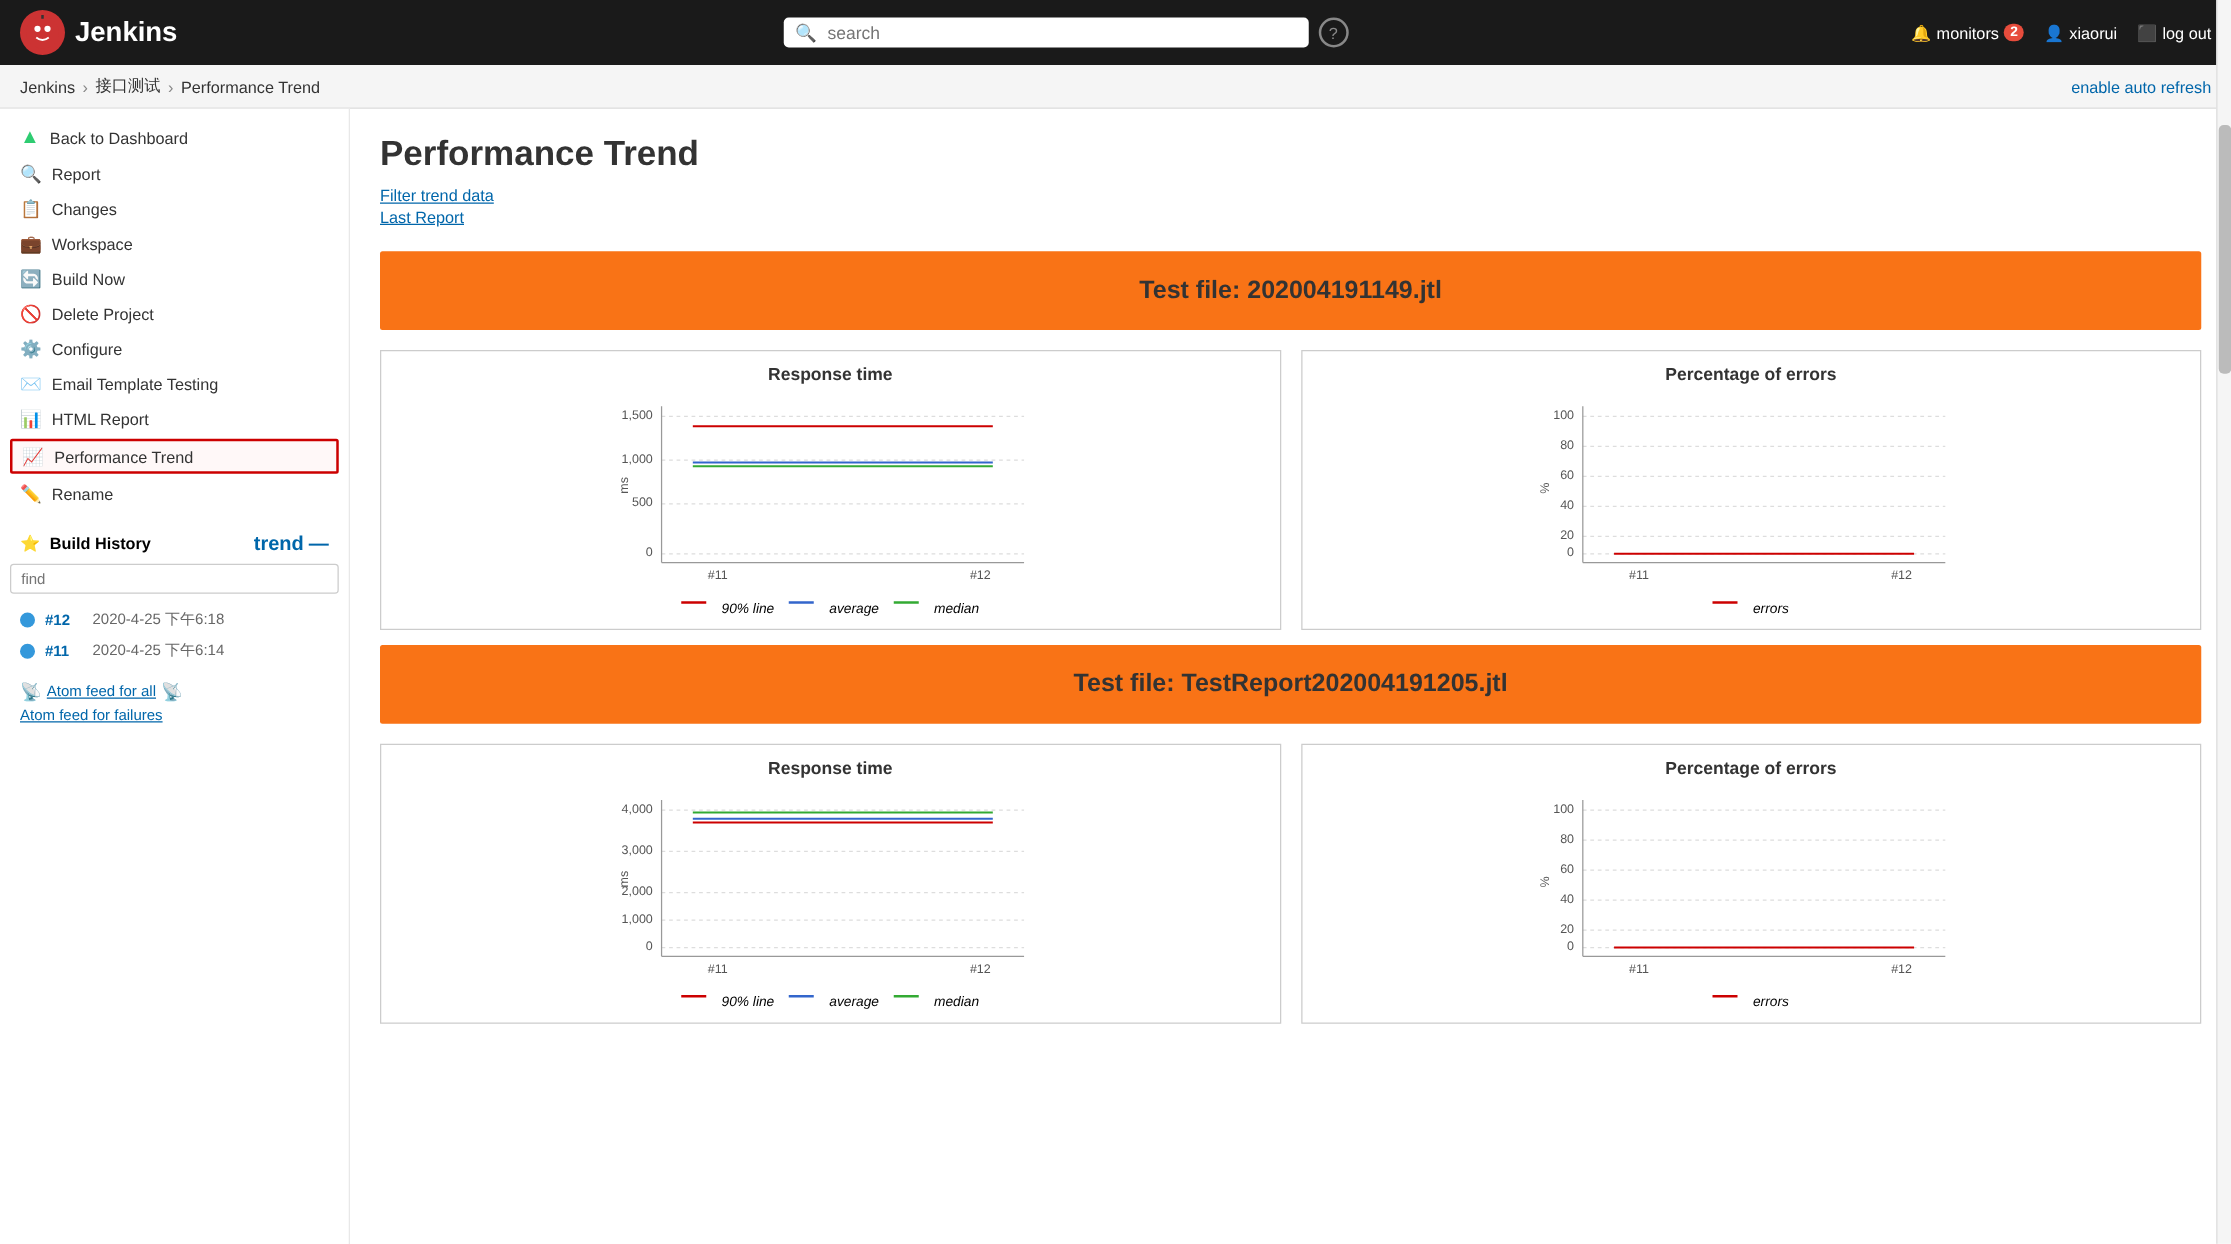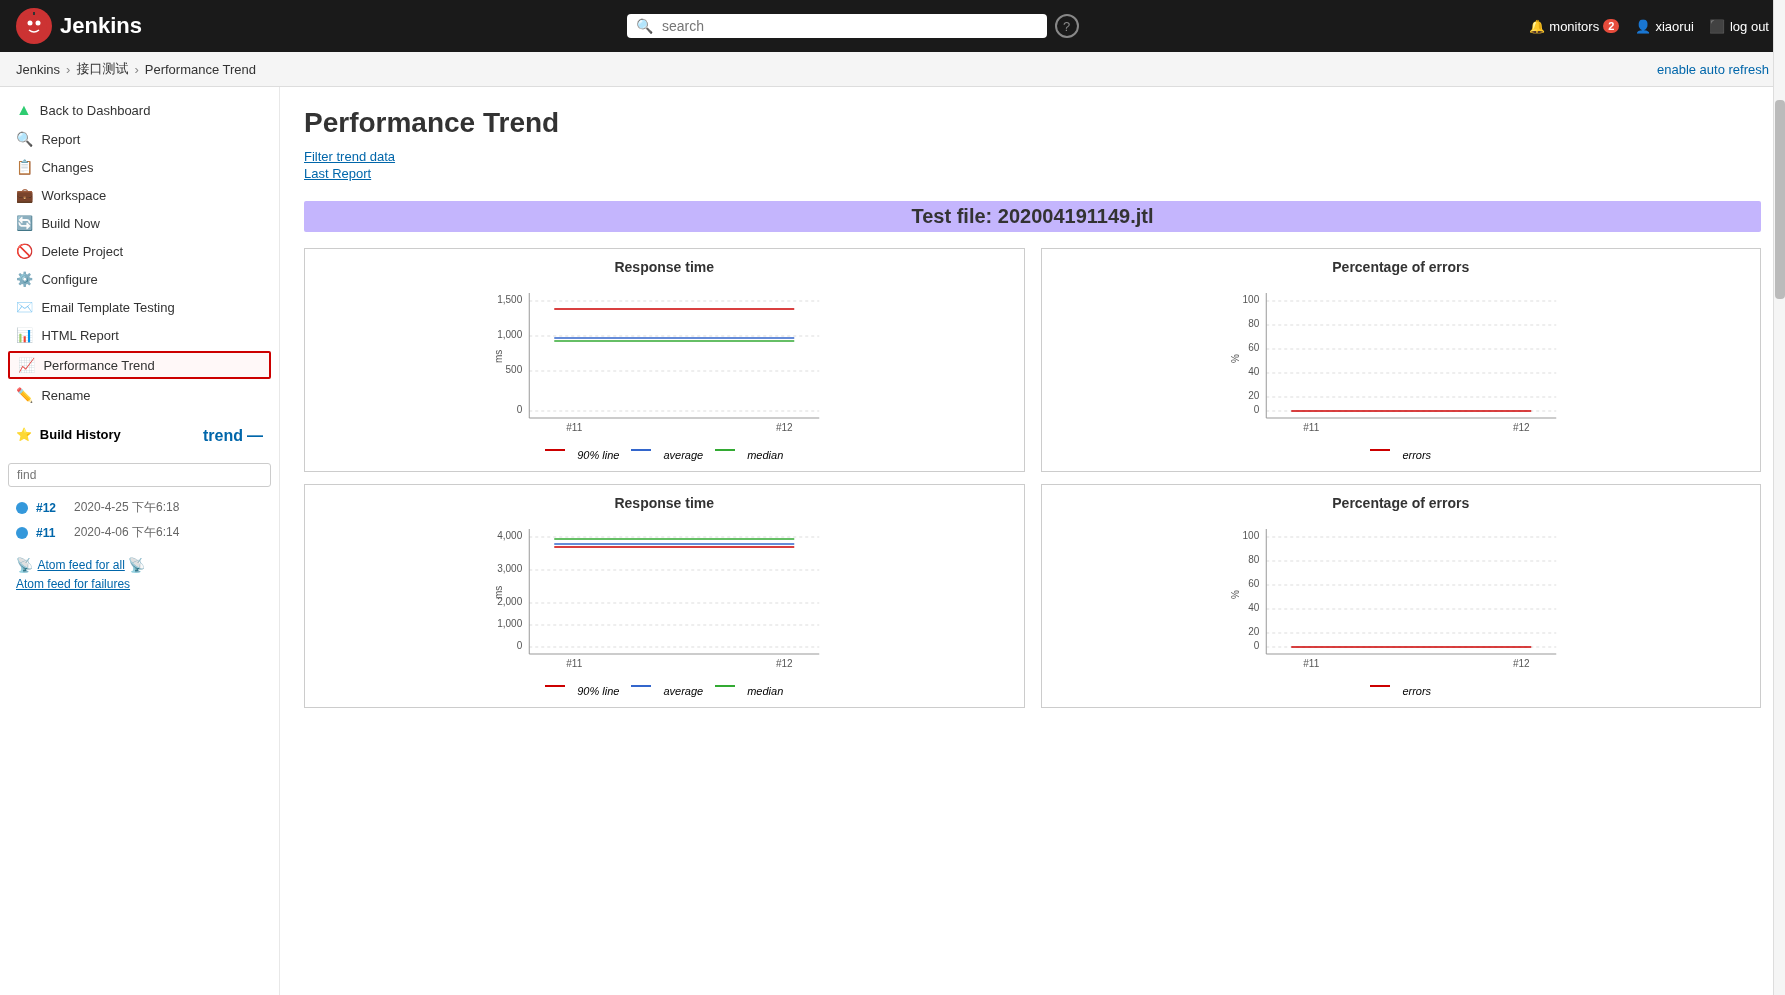--- a/index.html
+++ b/index.html
@@ -152,21 +152,20 @@
       font-size: 13px;
     }
     .trend-link { color: #0066aa; font-size: 16px; text-decoration: none; display: flex; align-items: center; gap: 4px; }
     .build-search {
       width: 100%;
       padding: 4px 8px;
       border: 1px solid #ccc;
       border-radius: 3px;
       font-size: 12px;
       margin-bottom: 8px;
-      margin-top: 12px;
     }
     .build-item {
       display: flex;
       align-items: center;
       gap: 8px;
       padding: 4px 8px;
       font-size: 12px;
     }
     .build-link { color: #0066aa; text-decoration: none; font-weight: bold; min-width: 30px; }
     .build-date { color: #666; }
@@ -201,23 +200,23 @@
       display: block;
       color: #0066aa;
       text-decoration: underline;
       font-size: 13px;
       margin-bottom: 2px;
       cursor: pointer;
     }
 
     
     .test-file-header {
-      background: #c4b5fd;
+      background: #f97316;
       text-align: center;
-      padding: 4px;
+      padding: 20px;
       font-size: 20px;
       font-weight: bold;
       color: #333;
       margin-bottom: 16px;
       border-radius: 2px;
     }
 
     
     .charts-row {
       display: flex;
@@ -402,21 +401,21 @@
       <input type="text" class="build-search" placeholder="find" style="">
 
       <div class="build-item">
         <span class="build-dot"></span>
         <a class="build-link">#12</a>
         <span class="build-date">2020-4-25 下午6:18</span>
       </div>
       <div class="build-item">
         <span class="build-dot"></span>
         <a class="build-link">#11</a>
-        <span class="build-date">2020-4-06 下午6:14</span>
+        <span class="build-date">2020-4-25 下午6:14</span>
       </div>
     </div>
 
     <div class="atom-feeds">
       <span class="rss-icon">📡</span>
       <a class="atom-link">Atom feed for all</a>
       <span class="rss-icon">📡</span>
       <a class="atom-link">Atom feed for failures</a>
     </div>
   </aside>
@@ -510,20 +509,21 @@
         <div class="chart-legend">
           <div class="legend-item">
             <span class="legend-line" style="background:#cc0000;"></span>
             <span>errors</span>
           </div>
         </div>
       </div>
     </div>
 
 
+    <div class="test-file-header">Test file: TestReport202004191205.jtl</div>
 
     <div class="charts-row">
 
       <div class="chart-box">
         <div class="chart-title">Response time</div>
         <div class="chart-area">
           <svg class="chart-svg" viewBox="0 0 340 160">
             <text x="28" y="20" font-size="10" text-anchor="end" fill="#555">4,000</text>
             <text x="28" y="53" font-size="10" text-anchor="end" fill="#555">3,000</text>
             <text x="28" y="86" font-size="10" text-anchor="end" fill="#555">2,000</text>

